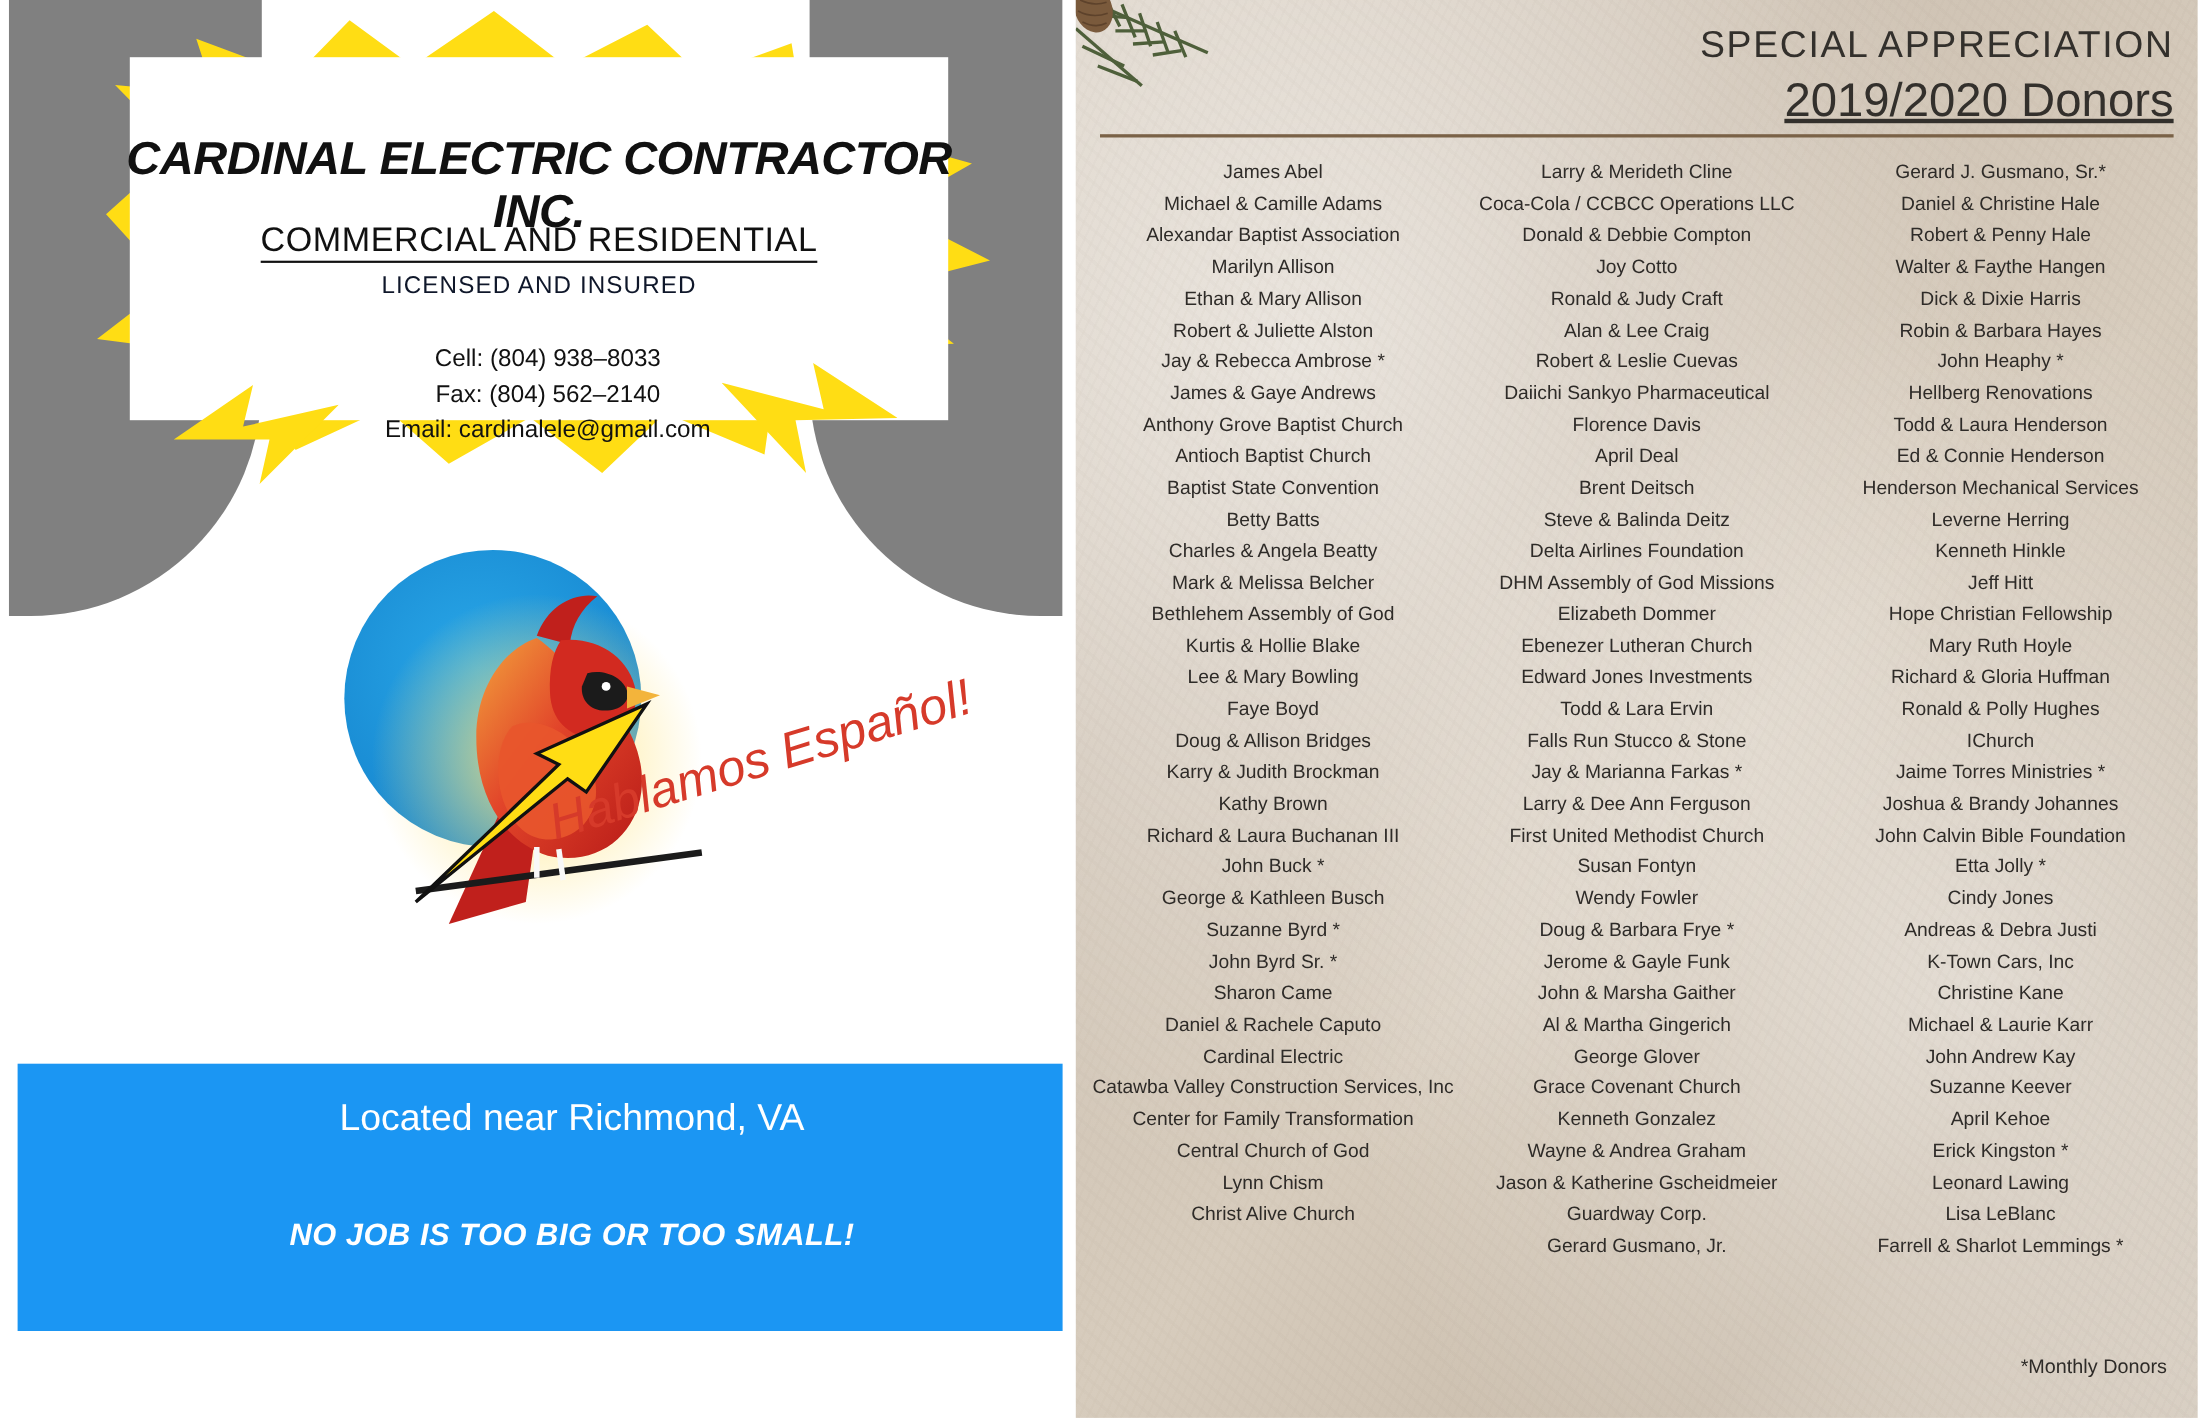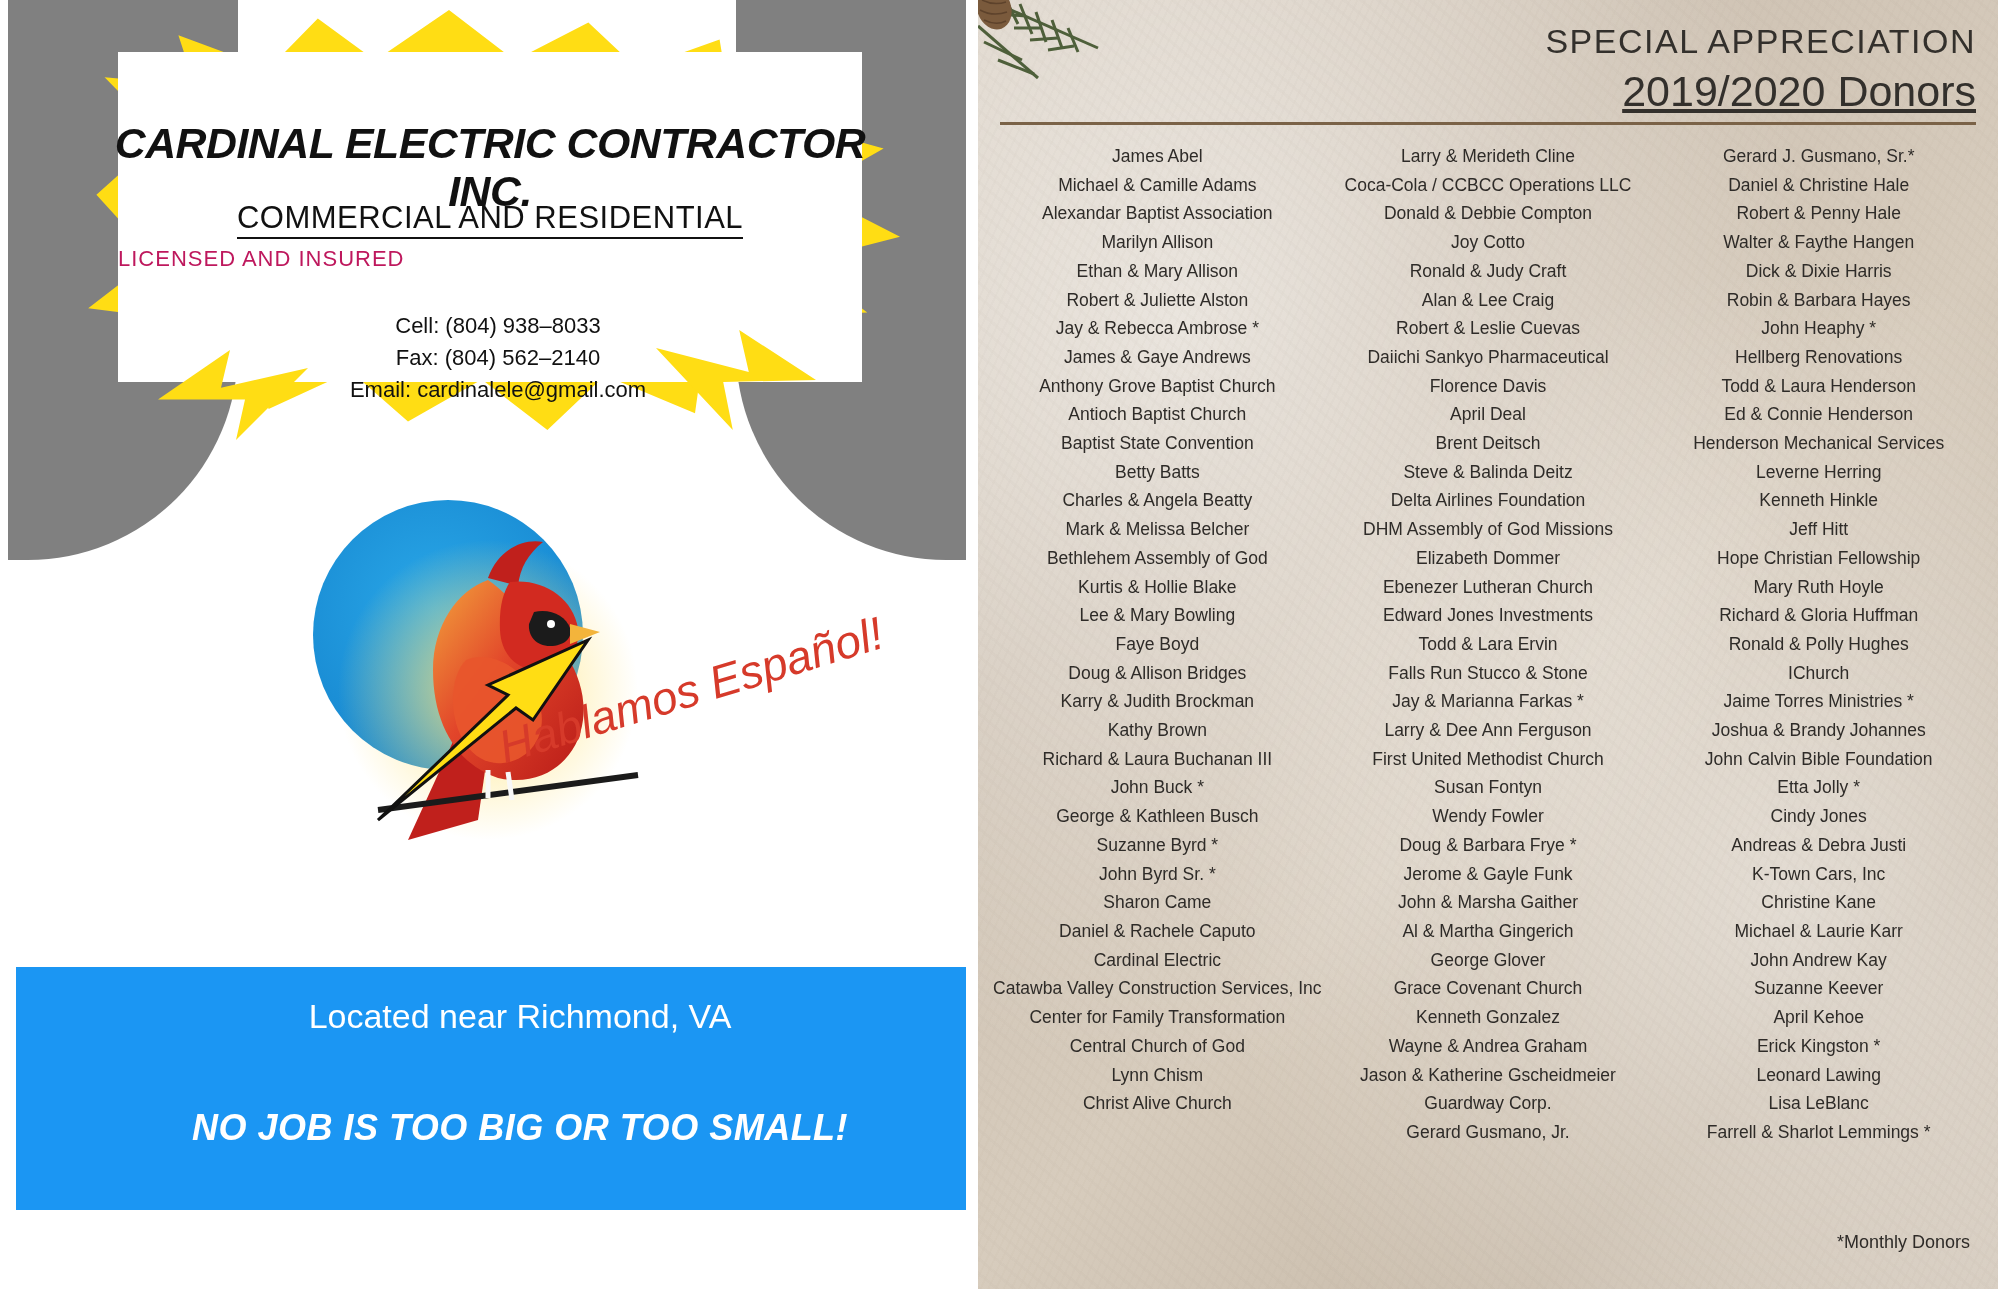--- a/index.html
+++ b/index.html
@@ -105,22 +105,23 @@
   }
   .ad-sub1 span {
     border-bottom: 2px solid #111;
     padding-bottom: 2px;
   }
   .ad-sub2 {
     position: absolute;
     left: 110px;
     top: 246px;
     width: 744px;
+    text-align: center;
     font-size: 22px;
-    color: #be185d;
+    color: #0f172a;
     letter-spacing: 1px;
   }
   .ad-contact {
     position: absolute;
     left: 270px;
     top: 310px;
     width: 440px;
     text-align: center;
     font-size: 22px;
     line-height: 1.45;
@@ -192,21 +193,21 @@
   }
   .bb-l2 {
     position: absolute;
     left: 0; top: 82px; width: 100%;
     font-size: 32px;
     letter-spacing: 0.3px;
   }
   .bb-l3 {
     position: absolute;
     left: 0; top: 140px; width: 100%;
-    font-size: 36px;
+    font-size: 28px;
     font-weight: bold;
     font-style: italic;
     letter-spacing: 0.5px;
   }
 
   
   .right-page {
     position: absolute;
     left: 978px;
     top: 0;

